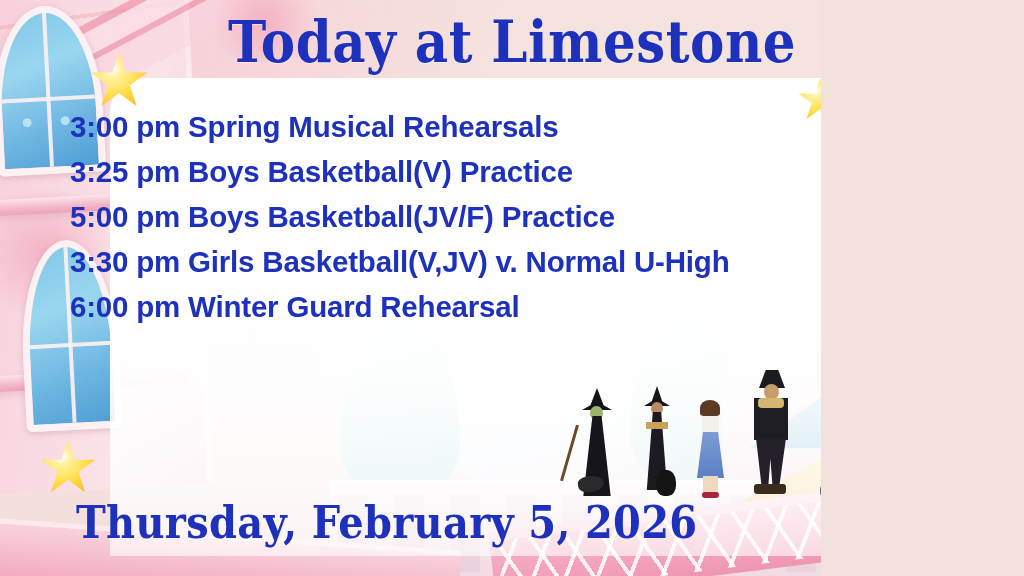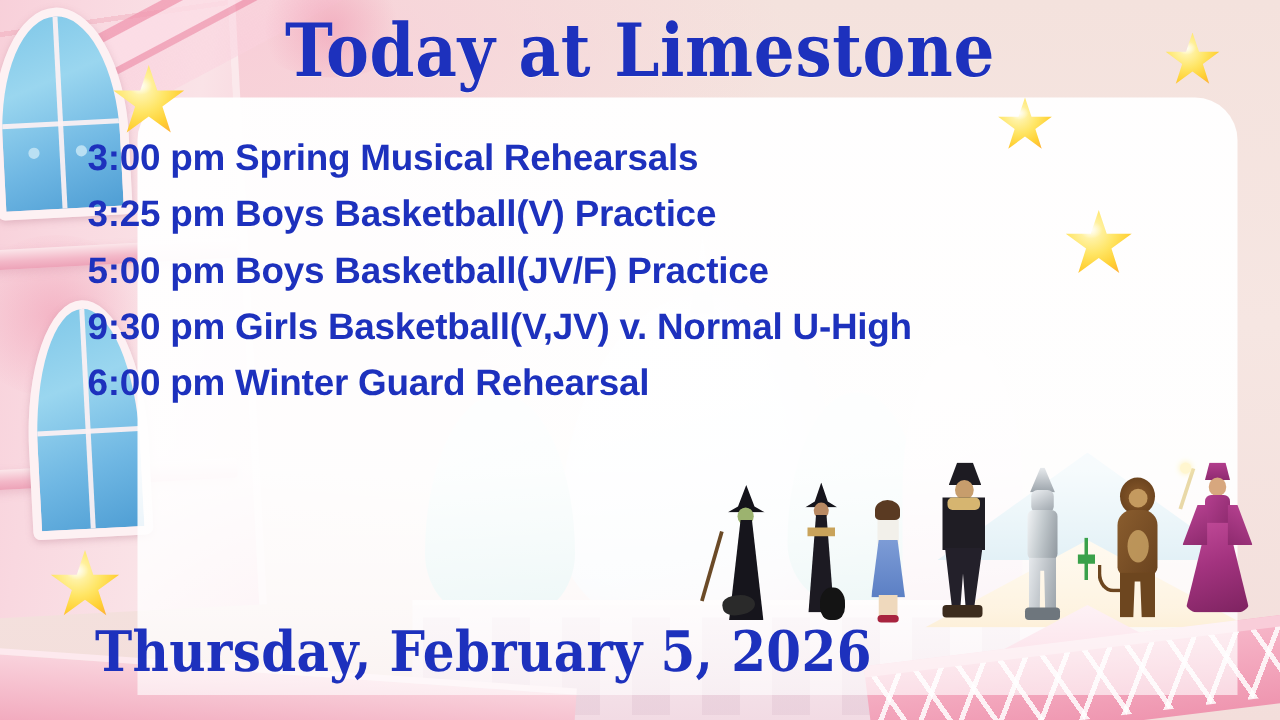--- a/index.html
+++ b/index.html
@@ -4,21 +4,21 @@
 <style>
   * { margin:0; padding:0; box-sizing:border-box; }
   html,body { width:1024px; height:576px; overflow:hidden; }
   body {
     font-family:"Liberation Sans", sans-serif;
     background:#f2e1dc;
     position:relative;
   }
 
   
-  .stage { position:absolute; inset:0; width:1024px; height:576px; overflow:hidden; background:#f97316; }
+  .stage { position:absolute; inset:0; width:821px; height:576px; overflow:hidden; background:#a3a3a3; }
 
   
   .bg { position:absolute; inset:0; overflow:hidden; }
 
   
   .bg-sky {
     position:absolute; left:0; top:0; width:100%; height:100%;
     background:
       radial-gradient(ellipse 70% 50% at 18% 6%, #f8cfd8 0%, rgba(248,207,216,0) 62%),
       radial-gradient(ellipse 60% 55% at 8% 40%, #f6c3cf 0%, rgba(246,195,207,0) 70%),
@@ -255,21 +255,21 @@
   </div>
 
   <div class="card"></div>
 
   <div class="title">Today at Limestone</div>
 
   <div class="events">
     <div class="event">3:00 pm Spring Musical Rehearsals</div>
     <div class="event">3:25 pm Boys Basketball(V) Practice</div>
     <div class="event">5:00 pm Boys Basketball(JV/F) Practice</div>
-    <div class="event">9:30 pm Girls Basketball(V,JV) v. Normal U-High</div>
+    <div class="event">3:30 pm Girls Basketball(V,JV) v. Normal U-High</div>
     <div class="event">6:00 pm Winter Guard Rehearsal</div>
   </div>
 
   <div class="chars">
 
     <div class="ch" style="left:4px; width:54px; height:110px;">
       <div class="hat" style="left:12px; top:0; width:30px; height:22px; background:#14131a;
                   clip-path:polygon(50% 0,72% 78%,100% 100%,0 100%,28% 78%);"></div>
       <div class="hd" style="left:20px; top:18px; width:13px; height:14px; background:#9cb36f;"></div>
       <div class="bd" style="left:8px; top:28px; width:38px; height:80px; background:#16151c;

